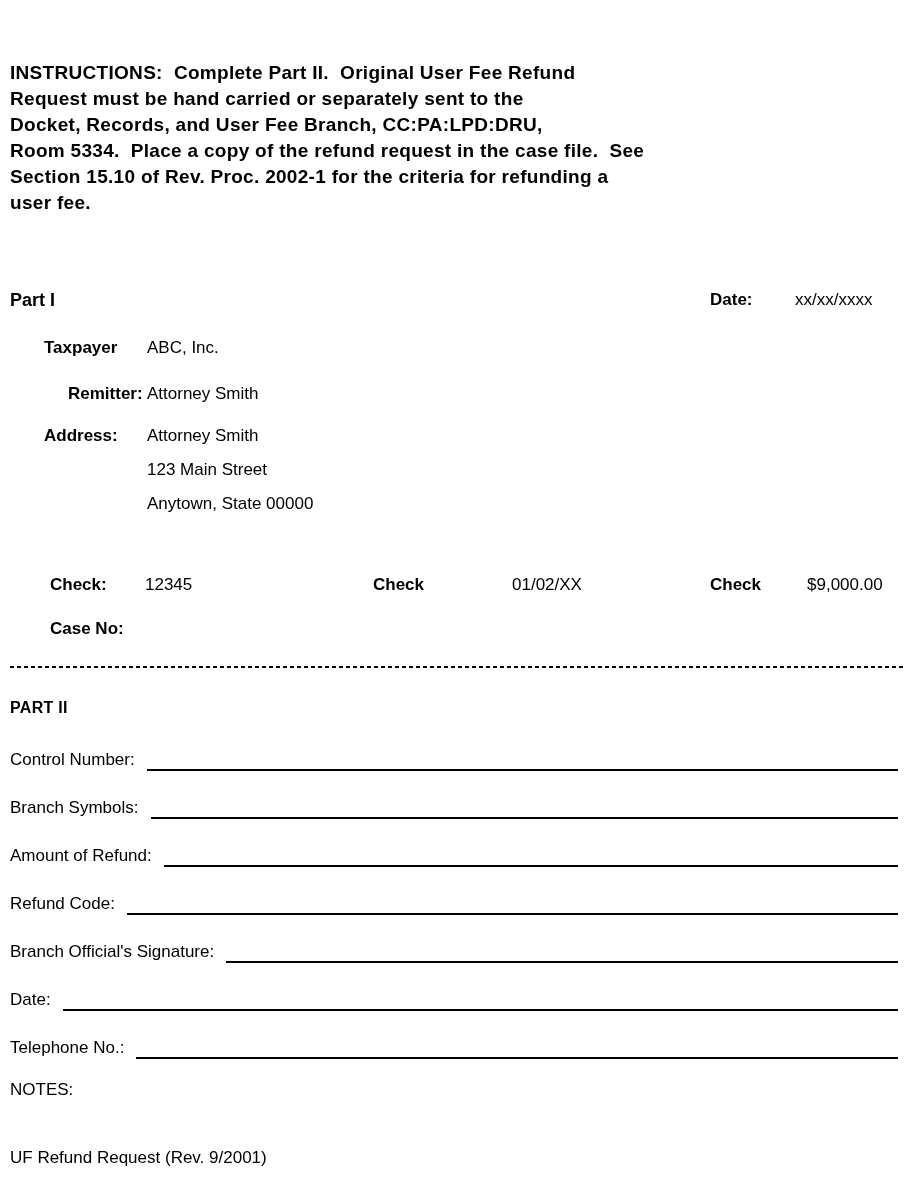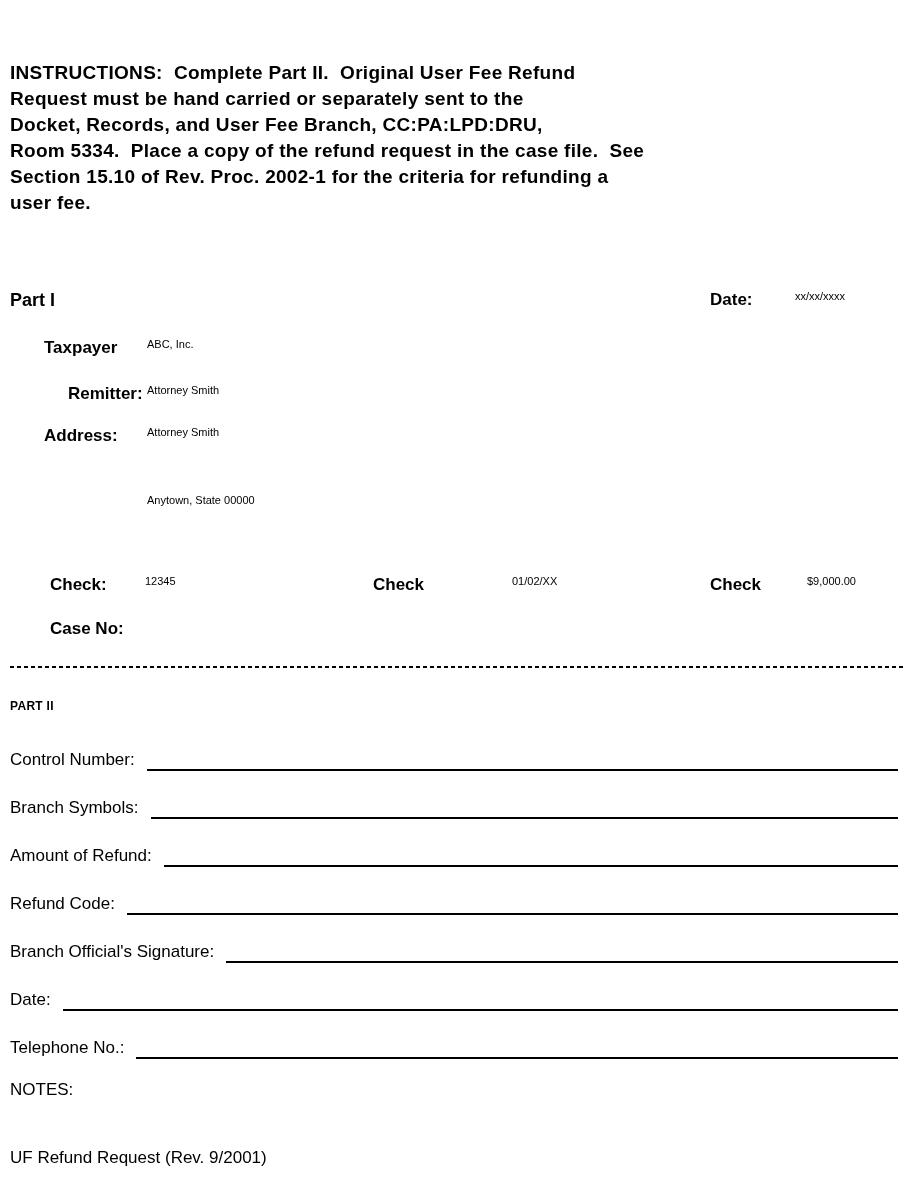--- a/index.html
+++ b/index.html
@@ -22,31 +22,31 @@
     position: absolute; left: 10px; top: 60px;
     font-size: 19px; font-weight: bold; line-height: 26px;
     letter-spacing: 0.3px;
     white-space: pre;
   }
 
   .abs-row { position: absolute; left: 0; right: 0; height: 24px; }
   .abs-row span { position: absolute; white-space: pre; }
 
   .lbl   { font-size: 17px; font-weight: bold; }
-  .val   { font-size: 11px; font-weight: normal; }
+  .val   { font-size: 17px; font-weight: normal; }
   .h-part1 { font-size: 18px; font-weight: bold; }
 
   .divider {
     position: absolute; left: 10px; right: 14px; top: 666px; height: 2px;
     background: repeating-linear-gradient(to right, #000 0px, #000 4px, transparent 4px, transparent 7px);
   }
 
   .h-part2 {
     position: absolute; left: 10px; top: 699px;
-    font-size: 12px; font-weight: bold; letter-spacing: 0.3px;
+    font-size: 16px; font-weight: bold; letter-spacing: 0.3px;
     white-space: pre;
   }
 
   .field-row {
     position: absolute; left: 10px; right: 20px;
     display: flex; align-items: flex-end; height: 26px;
   }
   .field-row .flabel {
     font-size: 17px; font-weight: normal; white-space: pre;
     line-height: 23px;
@@ -91,20 +91,23 @@
   </div>
 
   <div class="abs-row" style="top: 384px;">
     <span class="lbl" style="left: 44px; margin-left: 24px;">Remitter:</span>
     <span class="val" style="left: 147px;">Attorney Smith</span>
   </div>
 
   <div class="abs-row" style="top: 426px;">
     <span class="lbl" style="left: 44px;">Address:</span>
     <span class="val" style="left: 147px;">Attorney Smith</span>
+  </div>
+  <div class="abs-row" style="top: 460px;">
+    <span class="val" style="left: 147px;">123 Main Street</span>
   </div>
   <div class="abs-row" style="top: 494px;">
     <span class="val" style="left: 147px;">Anytown, State 00000</span>
   </div>
 
   <div class="abs-row" style="top: 575px;">
     <span class="lbl" style="left: 50px;">Check:</span>
     <span class="val" style="left: 145px;">12345</span>
     <span class="lbl" style="left: 373px;">Check</span>
     <span class="val" style="left: 512px;">01/02/XX</span>

